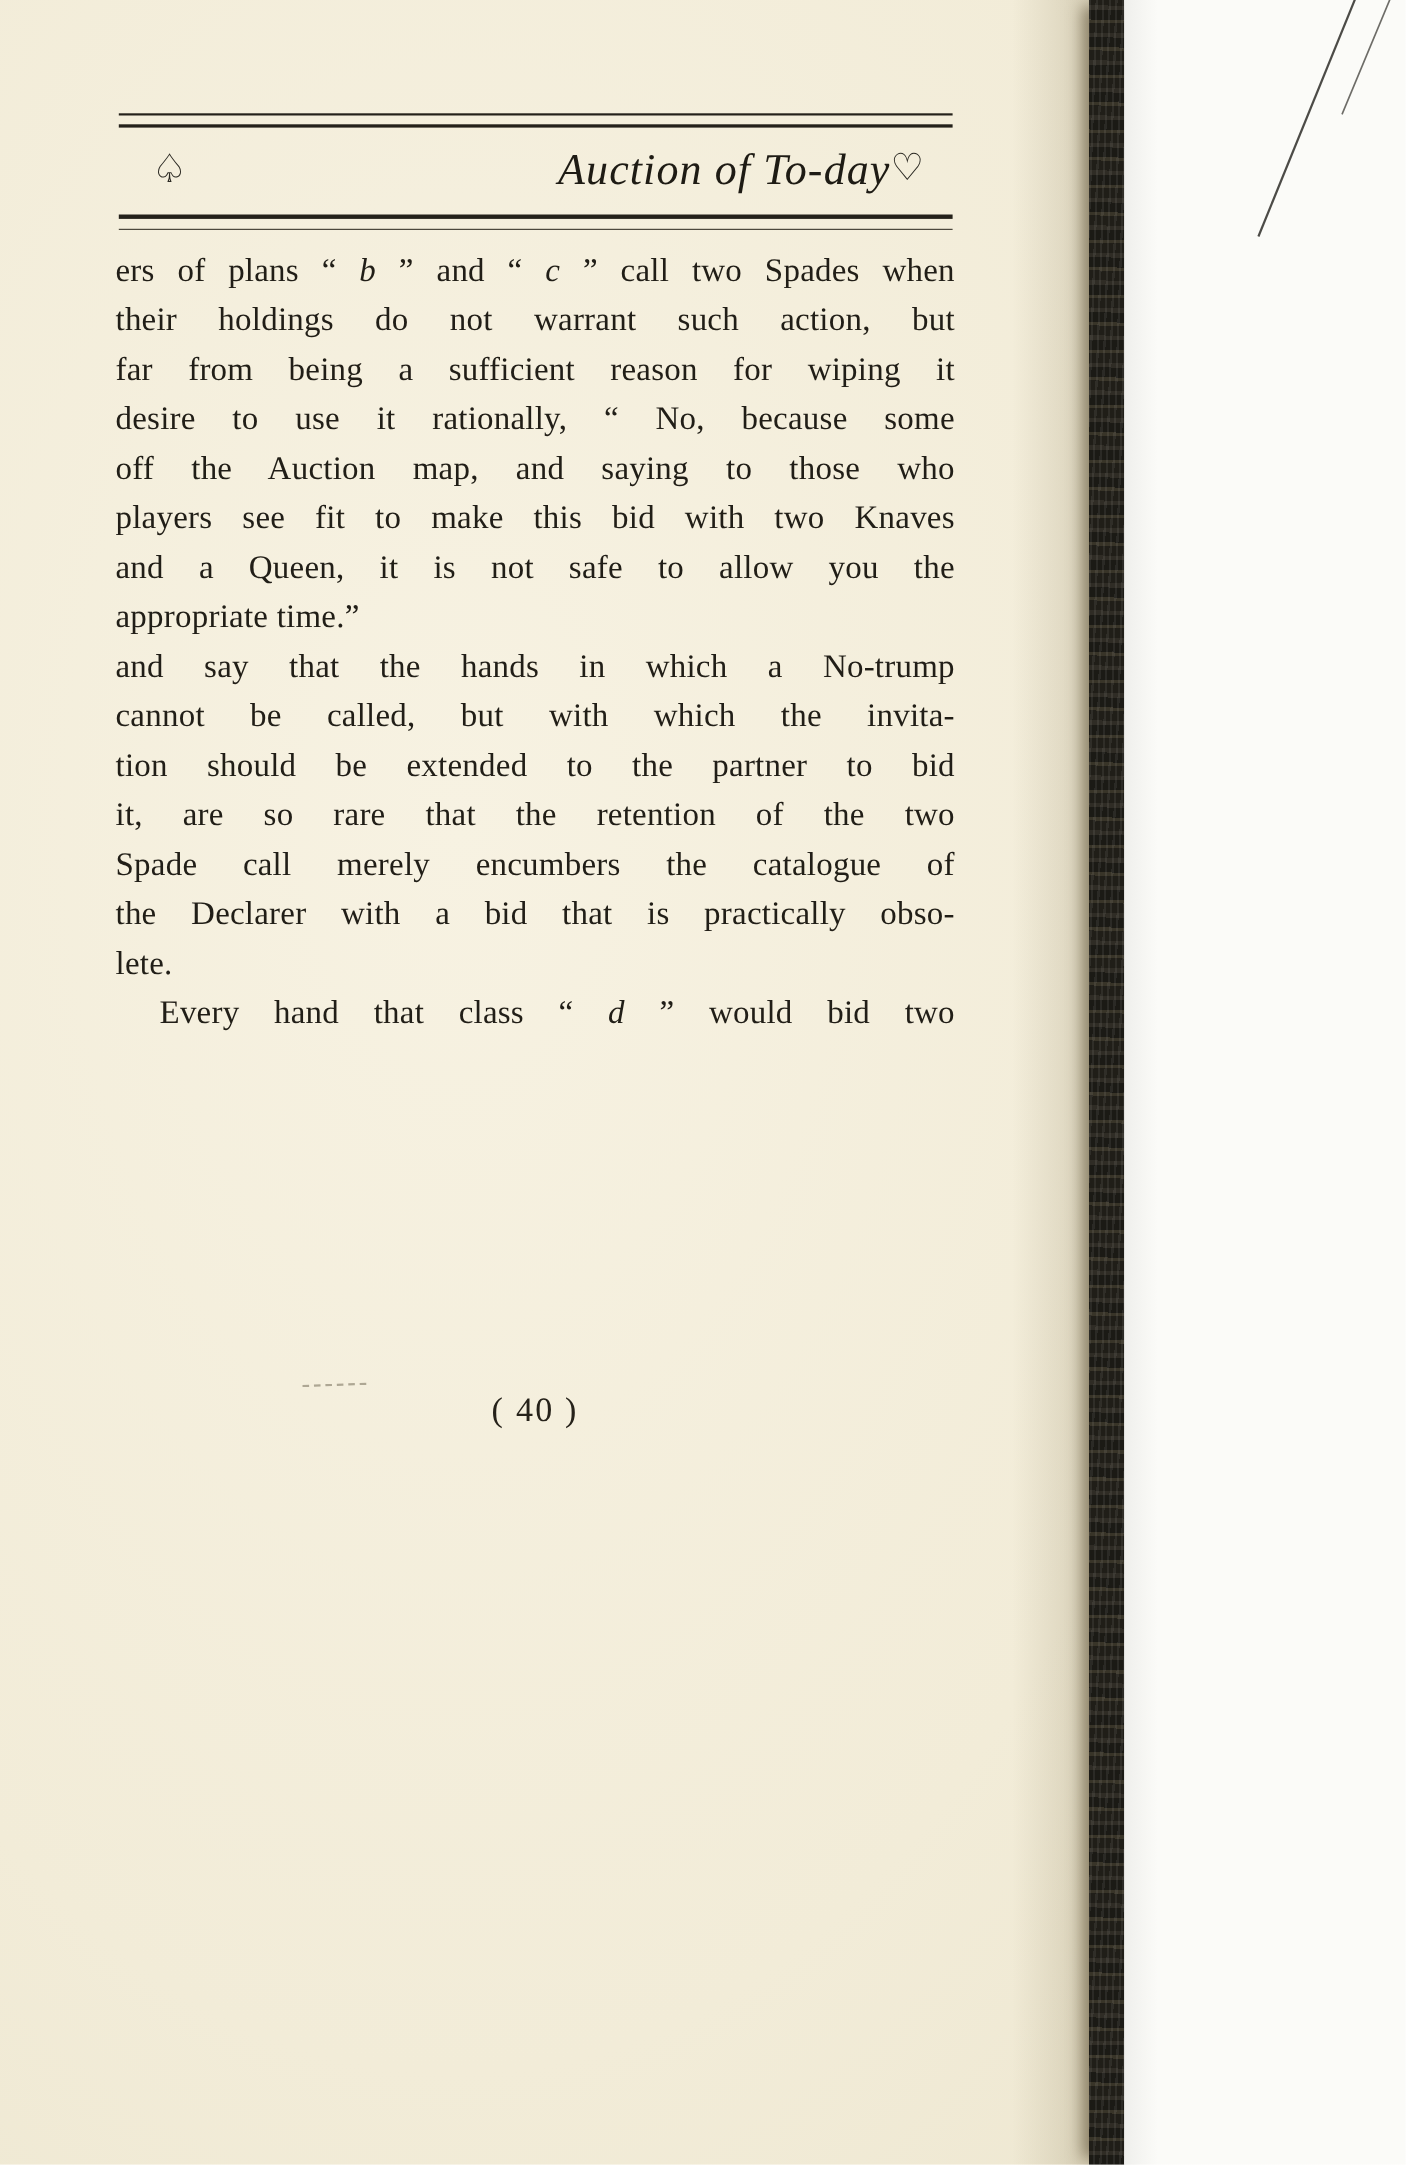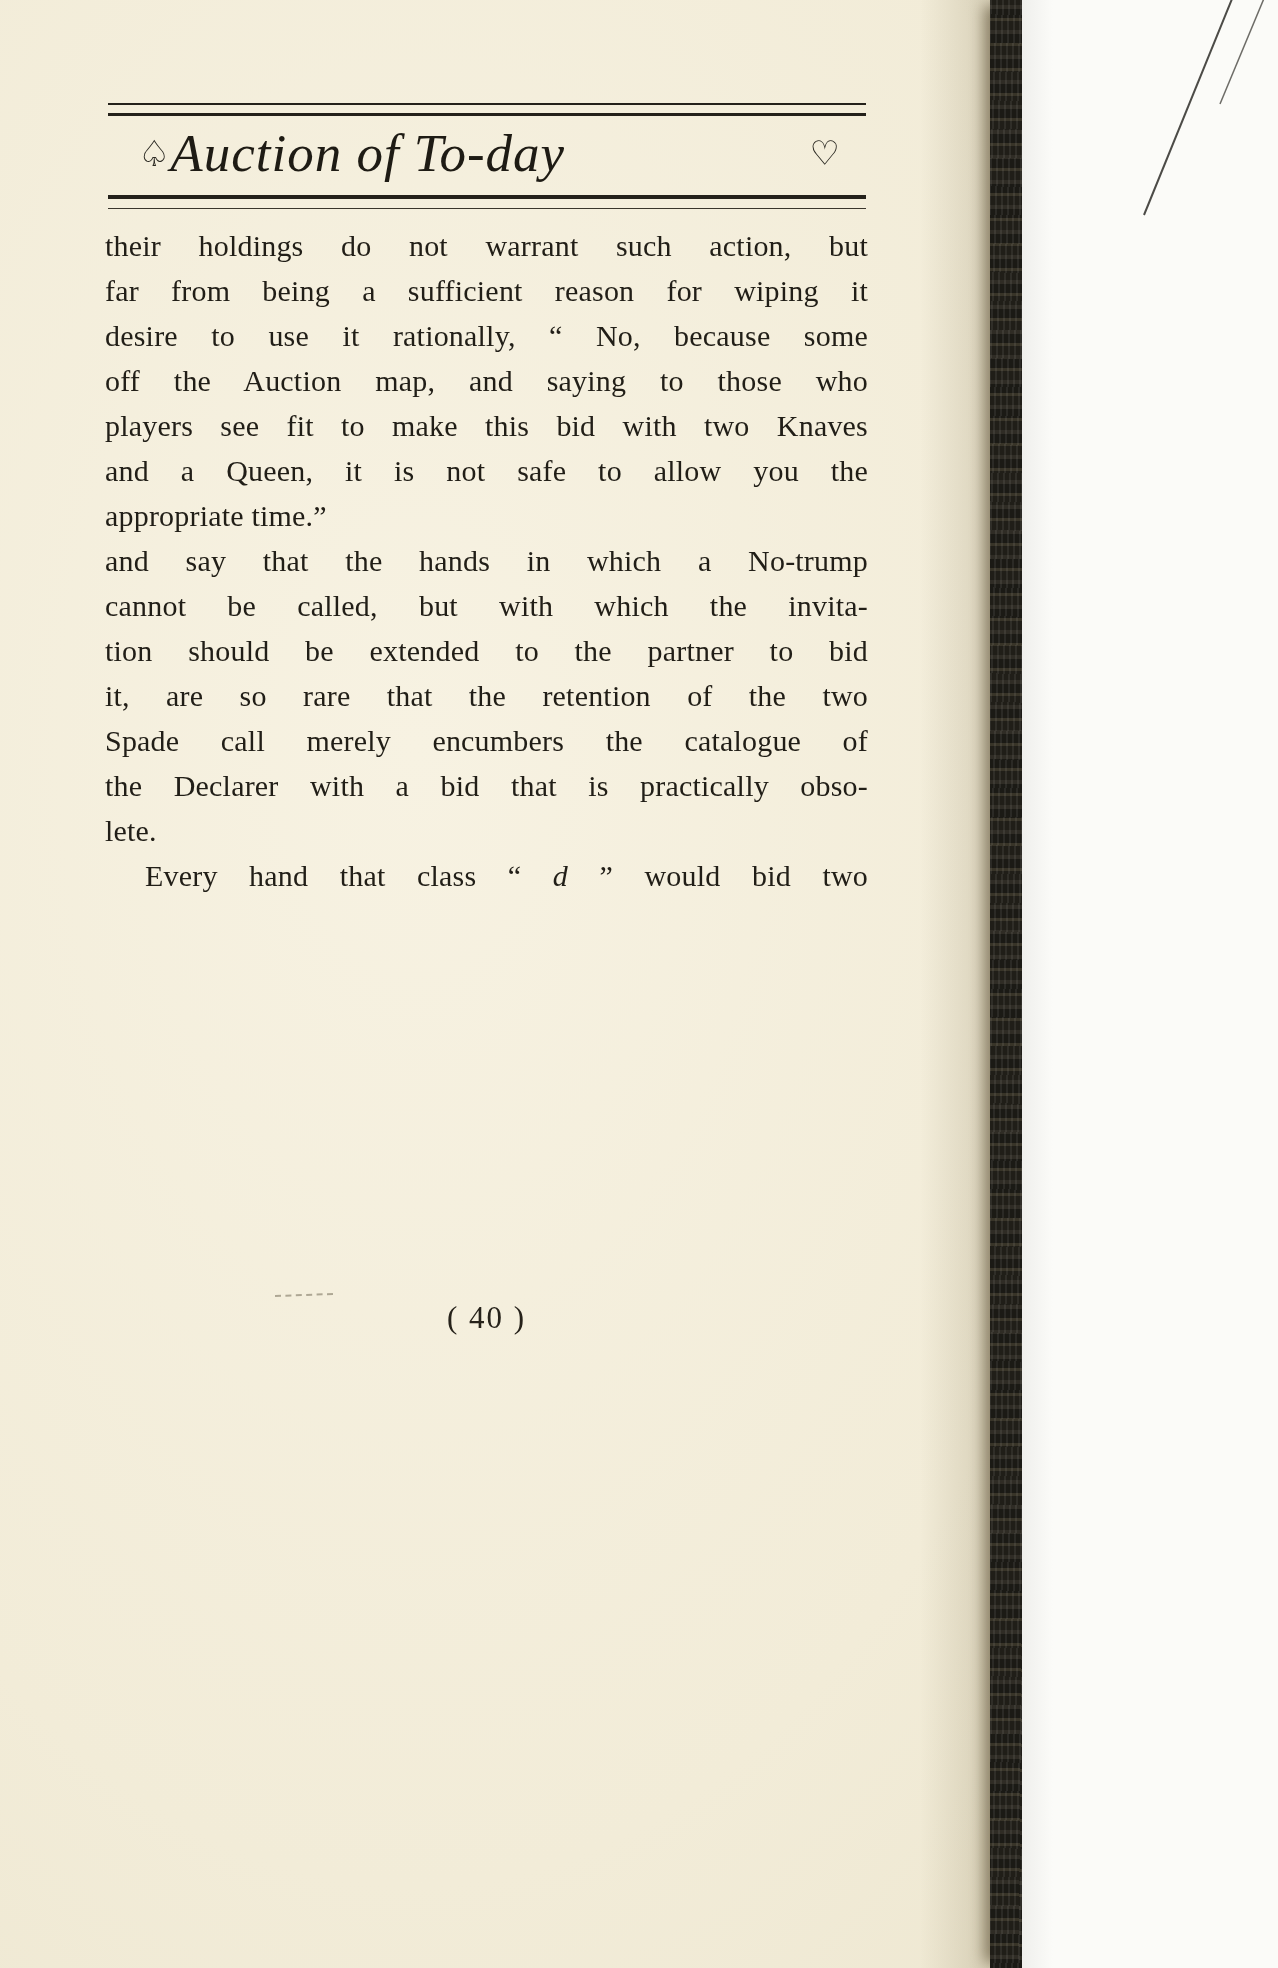--- a/index.html
+++ b/index.html
@@ -34,43 +34,43 @@
     position: absolute; left: 108px; top: 113px;
     width: 758px; height: 80px;
     display: flex; align-items: center; justify-content: space-between;
     color: #26231c;
   }
   .suit { font-family: "DejaVu Sans", sans-serif; color: #2c2a23; }
   .suit.spade { font-size: 36px; margin-left: 30px; }
   .suit.heart { font-size: 34px; margin-right: 26px; }
   .running-title {
     flex: 1;
-    text-align: left;
+    text-align: right;
     font-style: italic;
-    font-size: 53px;
+    font-size: 40px;
     letter-spacing: 1px;
     color: #1e1b14;
   }
 
   
   .text-block {
     position: absolute; left: 105px; top: 223px; width: 763px;
     font-size: 30px; color: #211e17; letter-spacing: .2px;
   }
   .line {
     height: 45px; line-height: 45px;
     text-align: justify; text-align-last: justify;
     white-space: normal;
   }
   .line.end { text-align-last: left; }
   .line.ind { padding-left: 40px; }
   .line i { font-style: italic; }
 
   
-  .footer { position: absolute; left: 105px; top: 1300px; width: 763px; }
+  .footer { position: absolute; left: 105px; top: 1264px; width: 763px; }
   .page-number {
     text-align: center; font-size: 31px; color: #26221a; letter-spacing: 2px;
   }
   .pencil-mark {
     position: absolute; left: 170px; top: -6px; width: 58px; height: 0;
     border-top: 2px dashed #97907c; opacity: .75; transform: rotate(-2deg);
   }
 
   
   .edge-strip {
@@ -103,20 +103,21 @@
       <span class="suit spade">♤</span>
       <span class="running-title">Auction of To-day</span>
       <span class="suit heart">♡</span>
     </div>
 
     <div class="rule rule-bottom"></div>
 
     <main class="text-block">
 
       <div class="para">
+        <div class="line">ers of plans “ <i>b</i> ” and “ <i>c</i> ” call two Spades when</div>
         <div class="line">their holdings do not warrant such action, but</div>
         <div class="line">far from being a sufficient reason for wiping it</div>
         <div class="line">desire to use it rationally, “ No, because some</div>
         <div class="line">off the Auction map, and saying to those who</div>
         <div class="line">players see fit to make this bid with two Knaves</div>
         <div class="line">and a Queen, it is not safe to allow you the</div>
         <div class="line end">appropriate time.”</div>
       </div>
 
       <div class="para">

